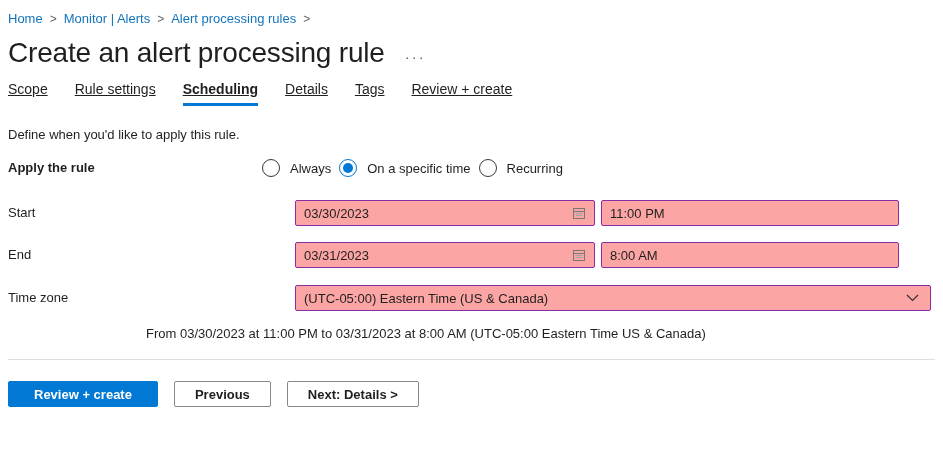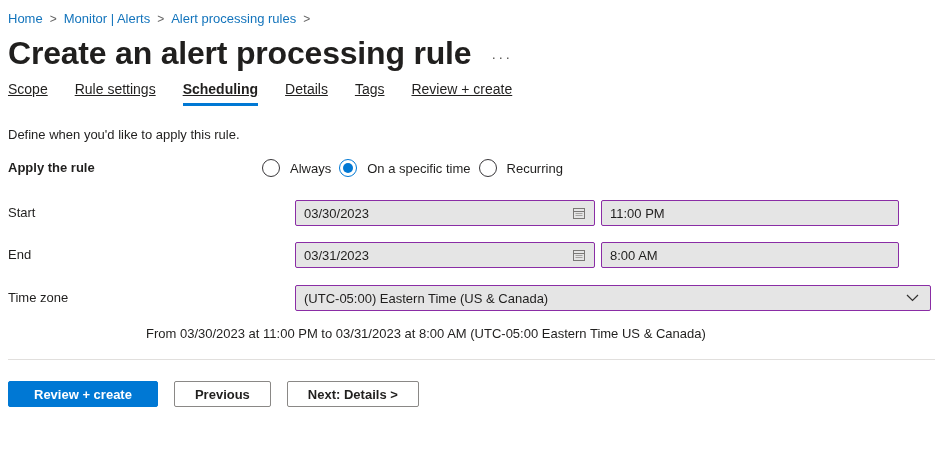--- a/index.html
+++ b/index.html
@@ -14,21 +14,21 @@
   }
   .page { padding: 10px 8px 0 8px; }
 
   
   .breadcrumb { display: flex; align-items: center; gap: 7px; font-size: 13px; height: 17px; }
   .crumb-link { color: #1374bc; text-decoration: none; cursor: pointer; }
   .crumb-sep { color: #646464; font-size: 12px; }
 
   
   .title-row { display: flex; align-items: center; margin-top: 11px; }
-  .page-title { font-size: 32px; font-weight: 700; letter-spacing: -0.2px; line-height: 30px; }
+  .page-title { font-size: 28px; font-weight: 400; letter-spacing: -0.2px; line-height: 30px; }
   .more-dots { color: #605e5c; font-size: 15px; margin-left: 20px; margin-top: 6px; letter-spacing: 2px; cursor: pointer; }
 
   
   .tabs { display: flex; gap: 27px; margin-top: 13px; font-size: 14px; }
   .tab { padding-bottom: 6px; border-bottom: 3px solid transparent; cursor: pointer; color: #201f1e; text-decoration: underline; }
   .tab.active { font-weight: 700; border-bottom-color: #0078d4; }
 
   
   .description { margin-top: 21px; font-size: 13px; }
 
@@ -50,21 +50,21 @@
     border: 1px solid #39373a; background: #fff;
     display: flex; align-items: center; justify-content: center; flex-shrink: 0;
   }
   .radio-option.selected .radio-circle { border-color: #0078d4; }
   .radio-dot { width: 10px; height: 10px; border-radius: 50%; background: transparent; }
   .radio-option.selected .radio-dot { background: #0078d4; }
 
   
   .input-box {
     height: 26px; border: 1px solid #8a2da5; border-radius: 2px;
-    display: flex; align-items: center; padding: 0 8px; background: #e5e5e5;
+    display: flex; align-items: center; padding: 0 8px; background: #fca5a5;
     font-size: 13px; cursor: text;
   }
   .date-input { width: 300px; justify-content: space-between; }
   .time-input { width: 298px; margin-left: 6px; }
   .tz-select { width: 636px; justify-content: space-between; cursor: pointer; padding-right: 11px; }
   .cal-icon, .chev-icon { display: flex; align-items: center; }
 
   .preview-text { margin-left: 138px; line-height: 16px; }
 
   

